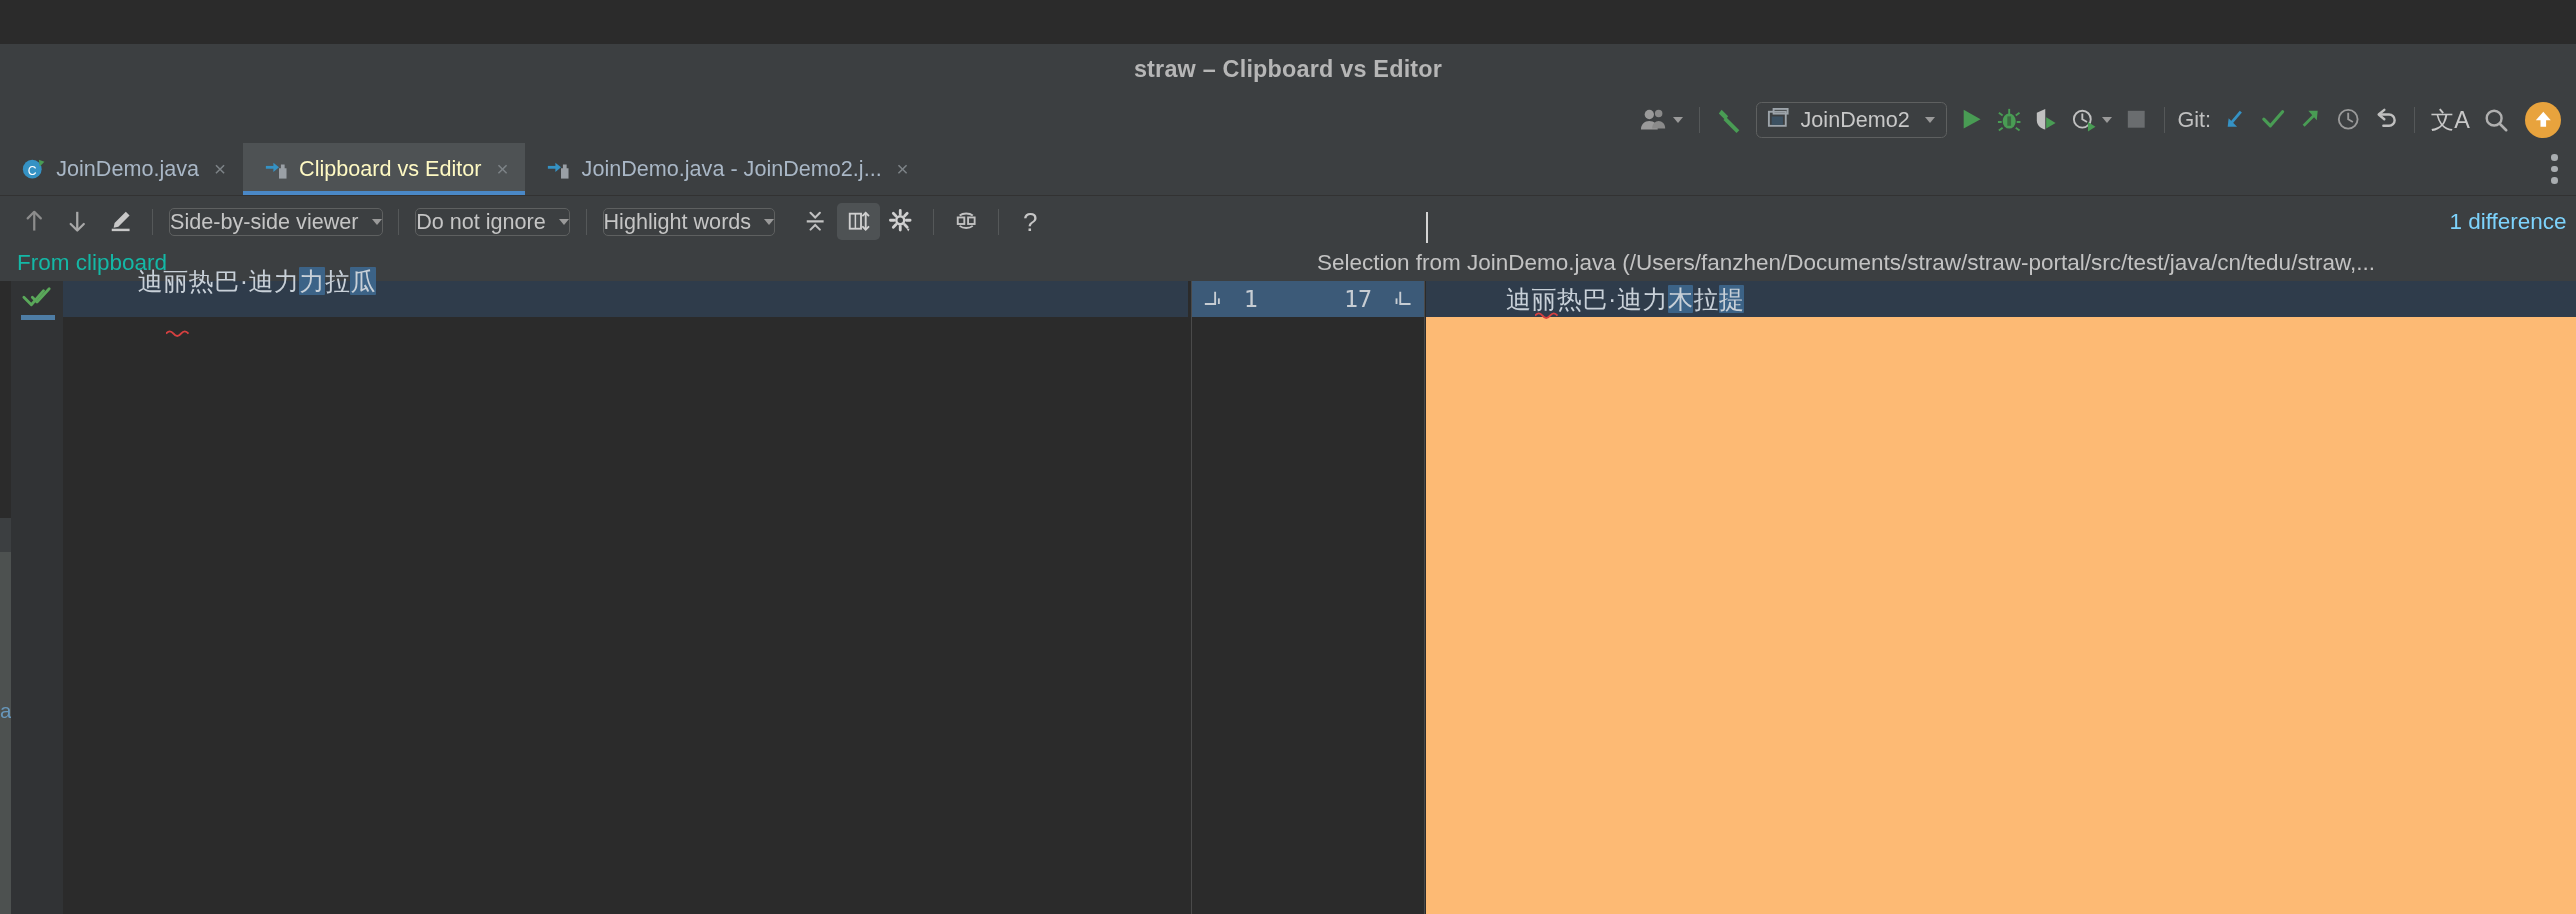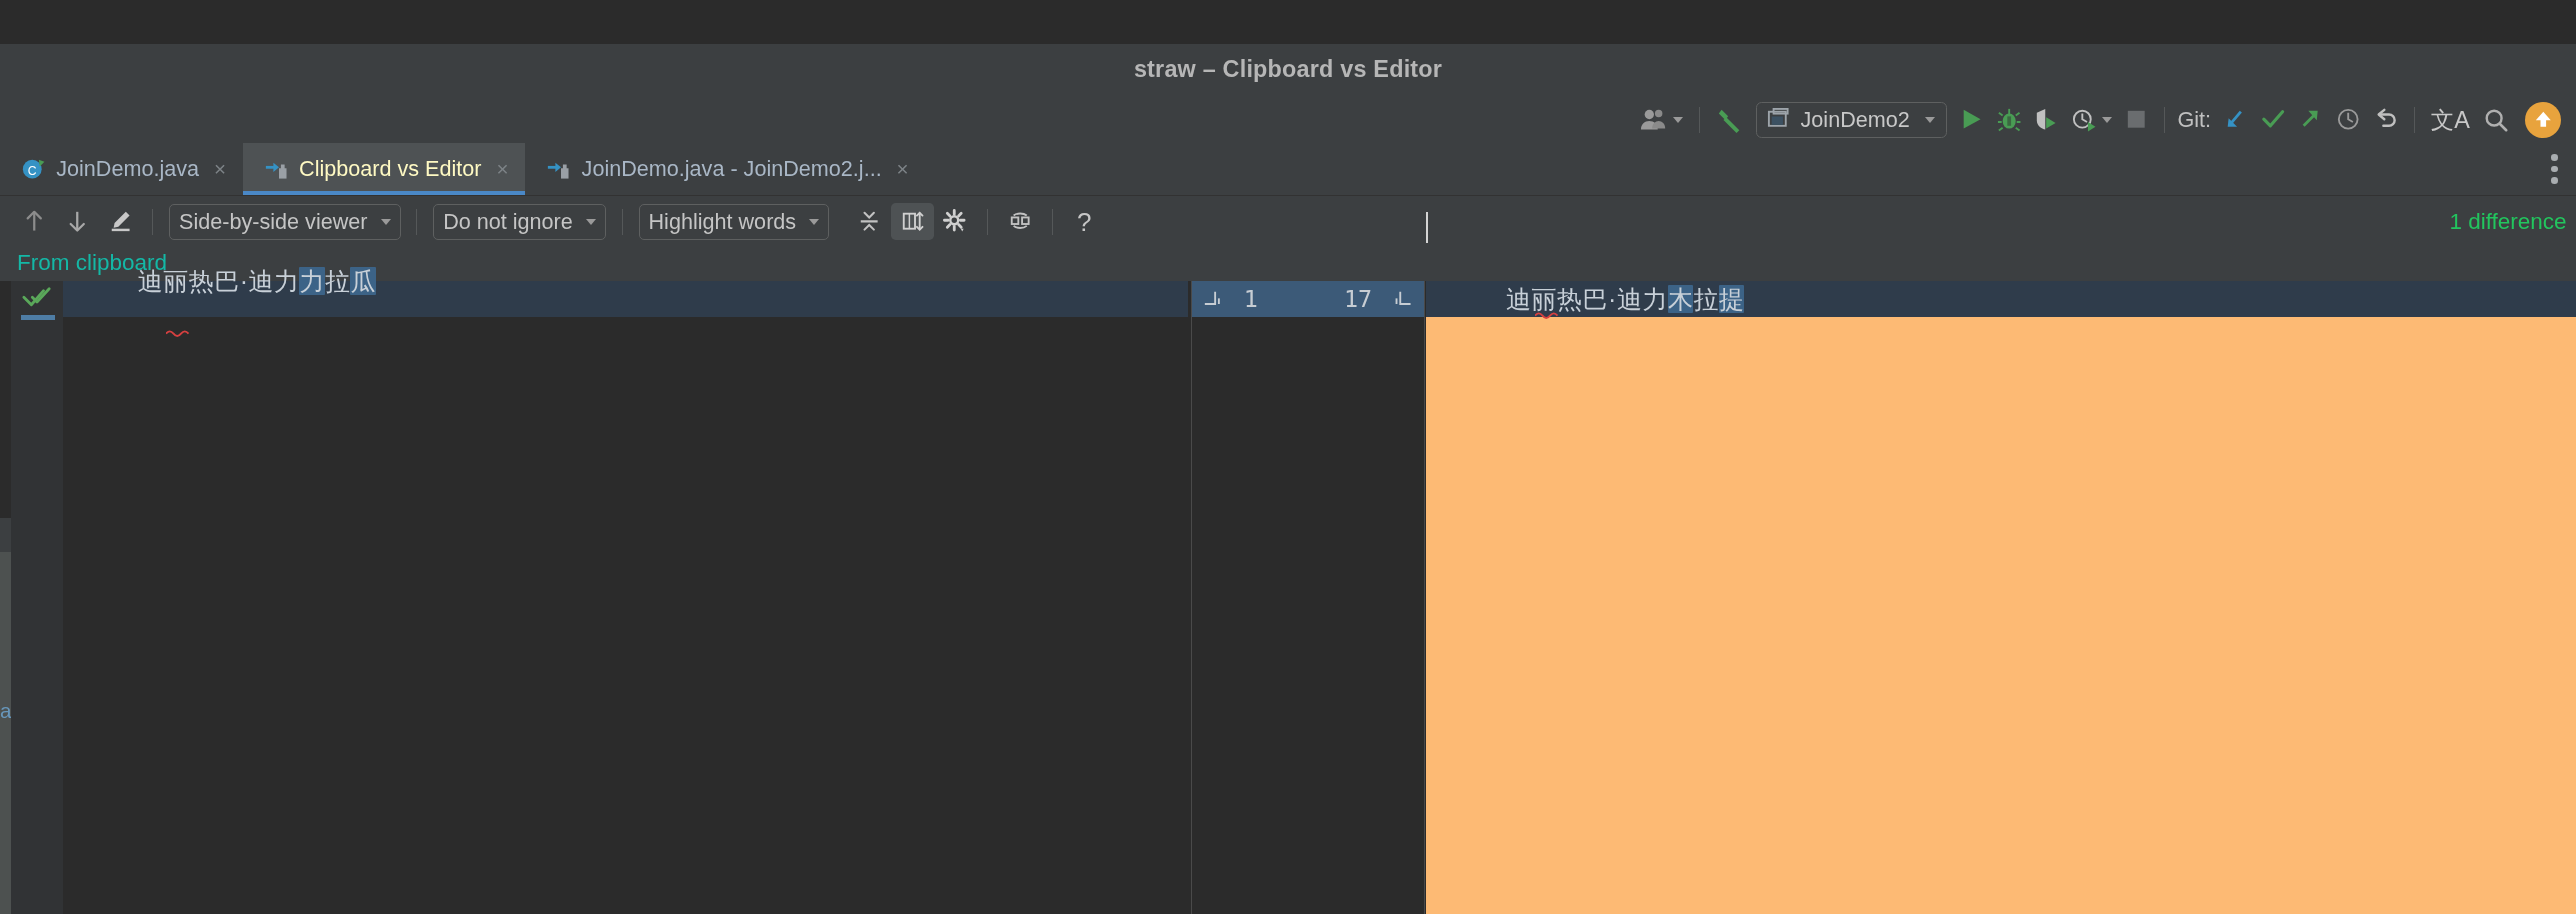--- a/index.html
+++ b/index.html
@@ -185,37 +185,37 @@
   }
   .dt-icon.selected { background: #4e5254; }
   .dt-sep {
     width: 0.9px; height: 26px;
     background: #555859;
     margin: 0 10.3px;
   }
   .combo {
     display: flex;
     align-items: center;
-    height: 36px;
-    padding: 0 9px;
+    height: 28px;
+    padding: 0 0;
     border: 0.9px solid #5e6060;
     border-radius: 5px;
     margin: 0 5.6px;
     box-sizing: border-box;
   }
   .combo-label {
     font-size: 21.6px;
     color: #c5c5c5;
     white-space: nowrap;
   }
   .combo .caret { margin-left: 13px; }
   .dt-spacer { flex: 1; }
   .diffcount {
     font-size: 22.5px;
-    color: #22c55e;
+    color: #7dd3fc;
     padding-right: 9.4px;
     white-space: nowrap;
   }
 
   
   .paneheaders {
     position: absolute;
     left: 0; top: 202px;
     width: 2576px;
     height: 36px;
@@ -698,20 +698,21 @@
       <span style="font-size:26px;color:#c6c6c6;line-height:1;">?</span>
     </div>
 
     <div class="dt-spacer"></div>
 
     <div class="diffcount">1 difference</div>
   </div>
 
   <div class="paneheaders">
     <div class="ph-left">From clipboard</div>
+    <div class="ph-right">Selection from JoinDemo.java (/Users/fanzhen/Documents/straw/straw-portal/src/test/java/cn/tedu/straw,...</div>
   </div>
 
   <div class="diffbody">
 
     <div class="bg-sliver">
       <div class="bgs" style="top:0;height:34px;background:#3c3f41;"></div>
       <div class="bgs" style="top:34px;height:144px;background:#4d5150;"></div>
       <div class="bgs" style="top:178px;height:28px;background:#4d5150;"></div>
       <div class="bgs" style="top:180px;height:24.4px;background:#4d5150;"></div>
       <div class="bgs" style="top:181px;height:22.5px;background:#4d5150;color:#6897bb;font-size:20.6px;">al</div>

